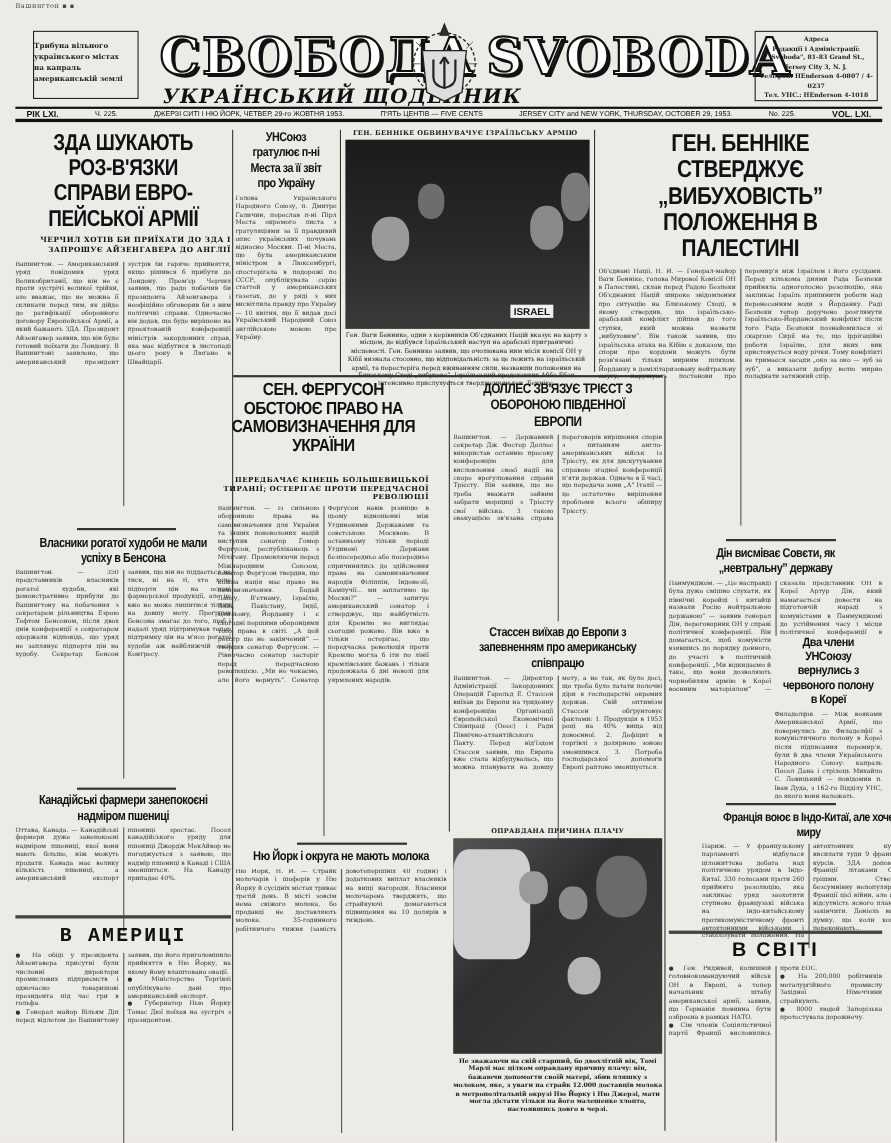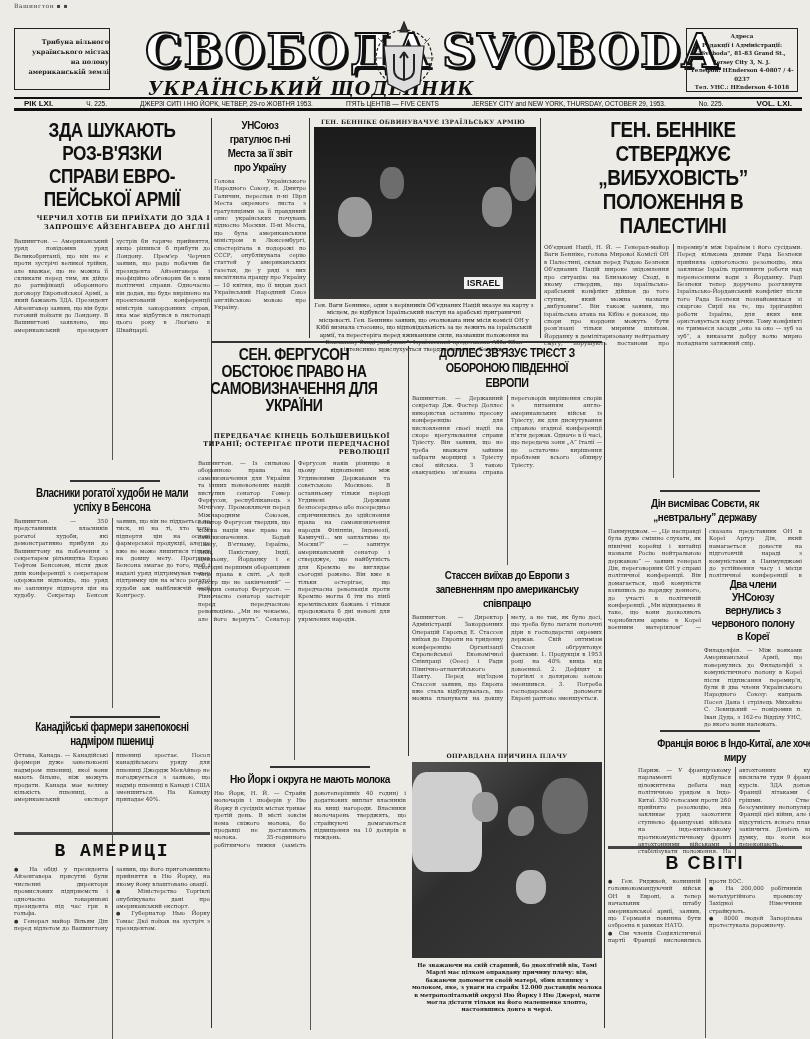--- a/index.html
+++ b/index.html
@@ -9,22 +9,22 @@
     font-family: "DejaVu Serif", serif;
     color: #1a1a1a;
     position: relative;
   }
   .page { position: absolute; left: 0; top: 0; width: 810px; height: 1039px; }
   .topnote { position: absolute; left: 14px; top: 2px; font-size: 6px; color: #444; letter-spacing: 0.5px; }
 
   
   .masthead { position: absolute; left: 0; top: 10px; width: 810px; height: 86px; }
   .motto {
-    position: absolute; left: 14px; top: 18px; width: 96px; height: 62px;
-    border: 1.5px solid #222; font-size: 6.5px; font-weight: bold; text-align: right;
+    position: absolute; left: 30px; top: 18px; width: 96px; height: 62px;
+    border: 1.5px solid #222; font-size: 6.5px; font-weight: bold; text-align: left;
     line-height: 10px; padding-top: 8px; color: #222;
   }
   .title-ua {
     position: absolute; left: 145px; top: 14px; font-family: "DejaVu Serif", serif;
     font-size: 46px; font-weight: bold; letter-spacing: 2px; color: #fff;
     -webkit-text-stroke: 2px #111; text-shadow: 3px 3px 0 #111;
   }
   .sub-ua {
     position: absolute; left: 148px; top: 68px; font-size: 18px; font-weight: bold;
     font-style: italic; color: #111; letter-spacing: 1px;
@@ -86,21 +86,21 @@
 <body>
 
 <div class="page">
 
   <div class="topnote">Вашингтон ▪ ▪</div>
 
   <div class="masthead">
     <div class="motto">
       <div>Трибуна вільного</div>
       <div>українського містах</div>
-      <div>на полону</div>
+      <div>на капраль</div>
       <div>американській землі</div>
     </div>
     <div class="title-ua">СВОБОДА</div>
     <div class="sub-ua">УКРАЇНСЬКИЙ ЩОДЕННИК</div>
 
     <svg class="emblem" viewBox="0 0 68 78">
       <g fill="none" stroke="#222" stroke-width="1.2">
         <circle cx="34" cy="40" r="28" stroke-dasharray="3 2"></circle>
         <path d="M34 4 L38 14 L30 14 Z" fill="#333"></path>
         <path d="M14 28 L54 28 L50 66 L34 74 L18 66 Z" fill="#ddd"></path>

